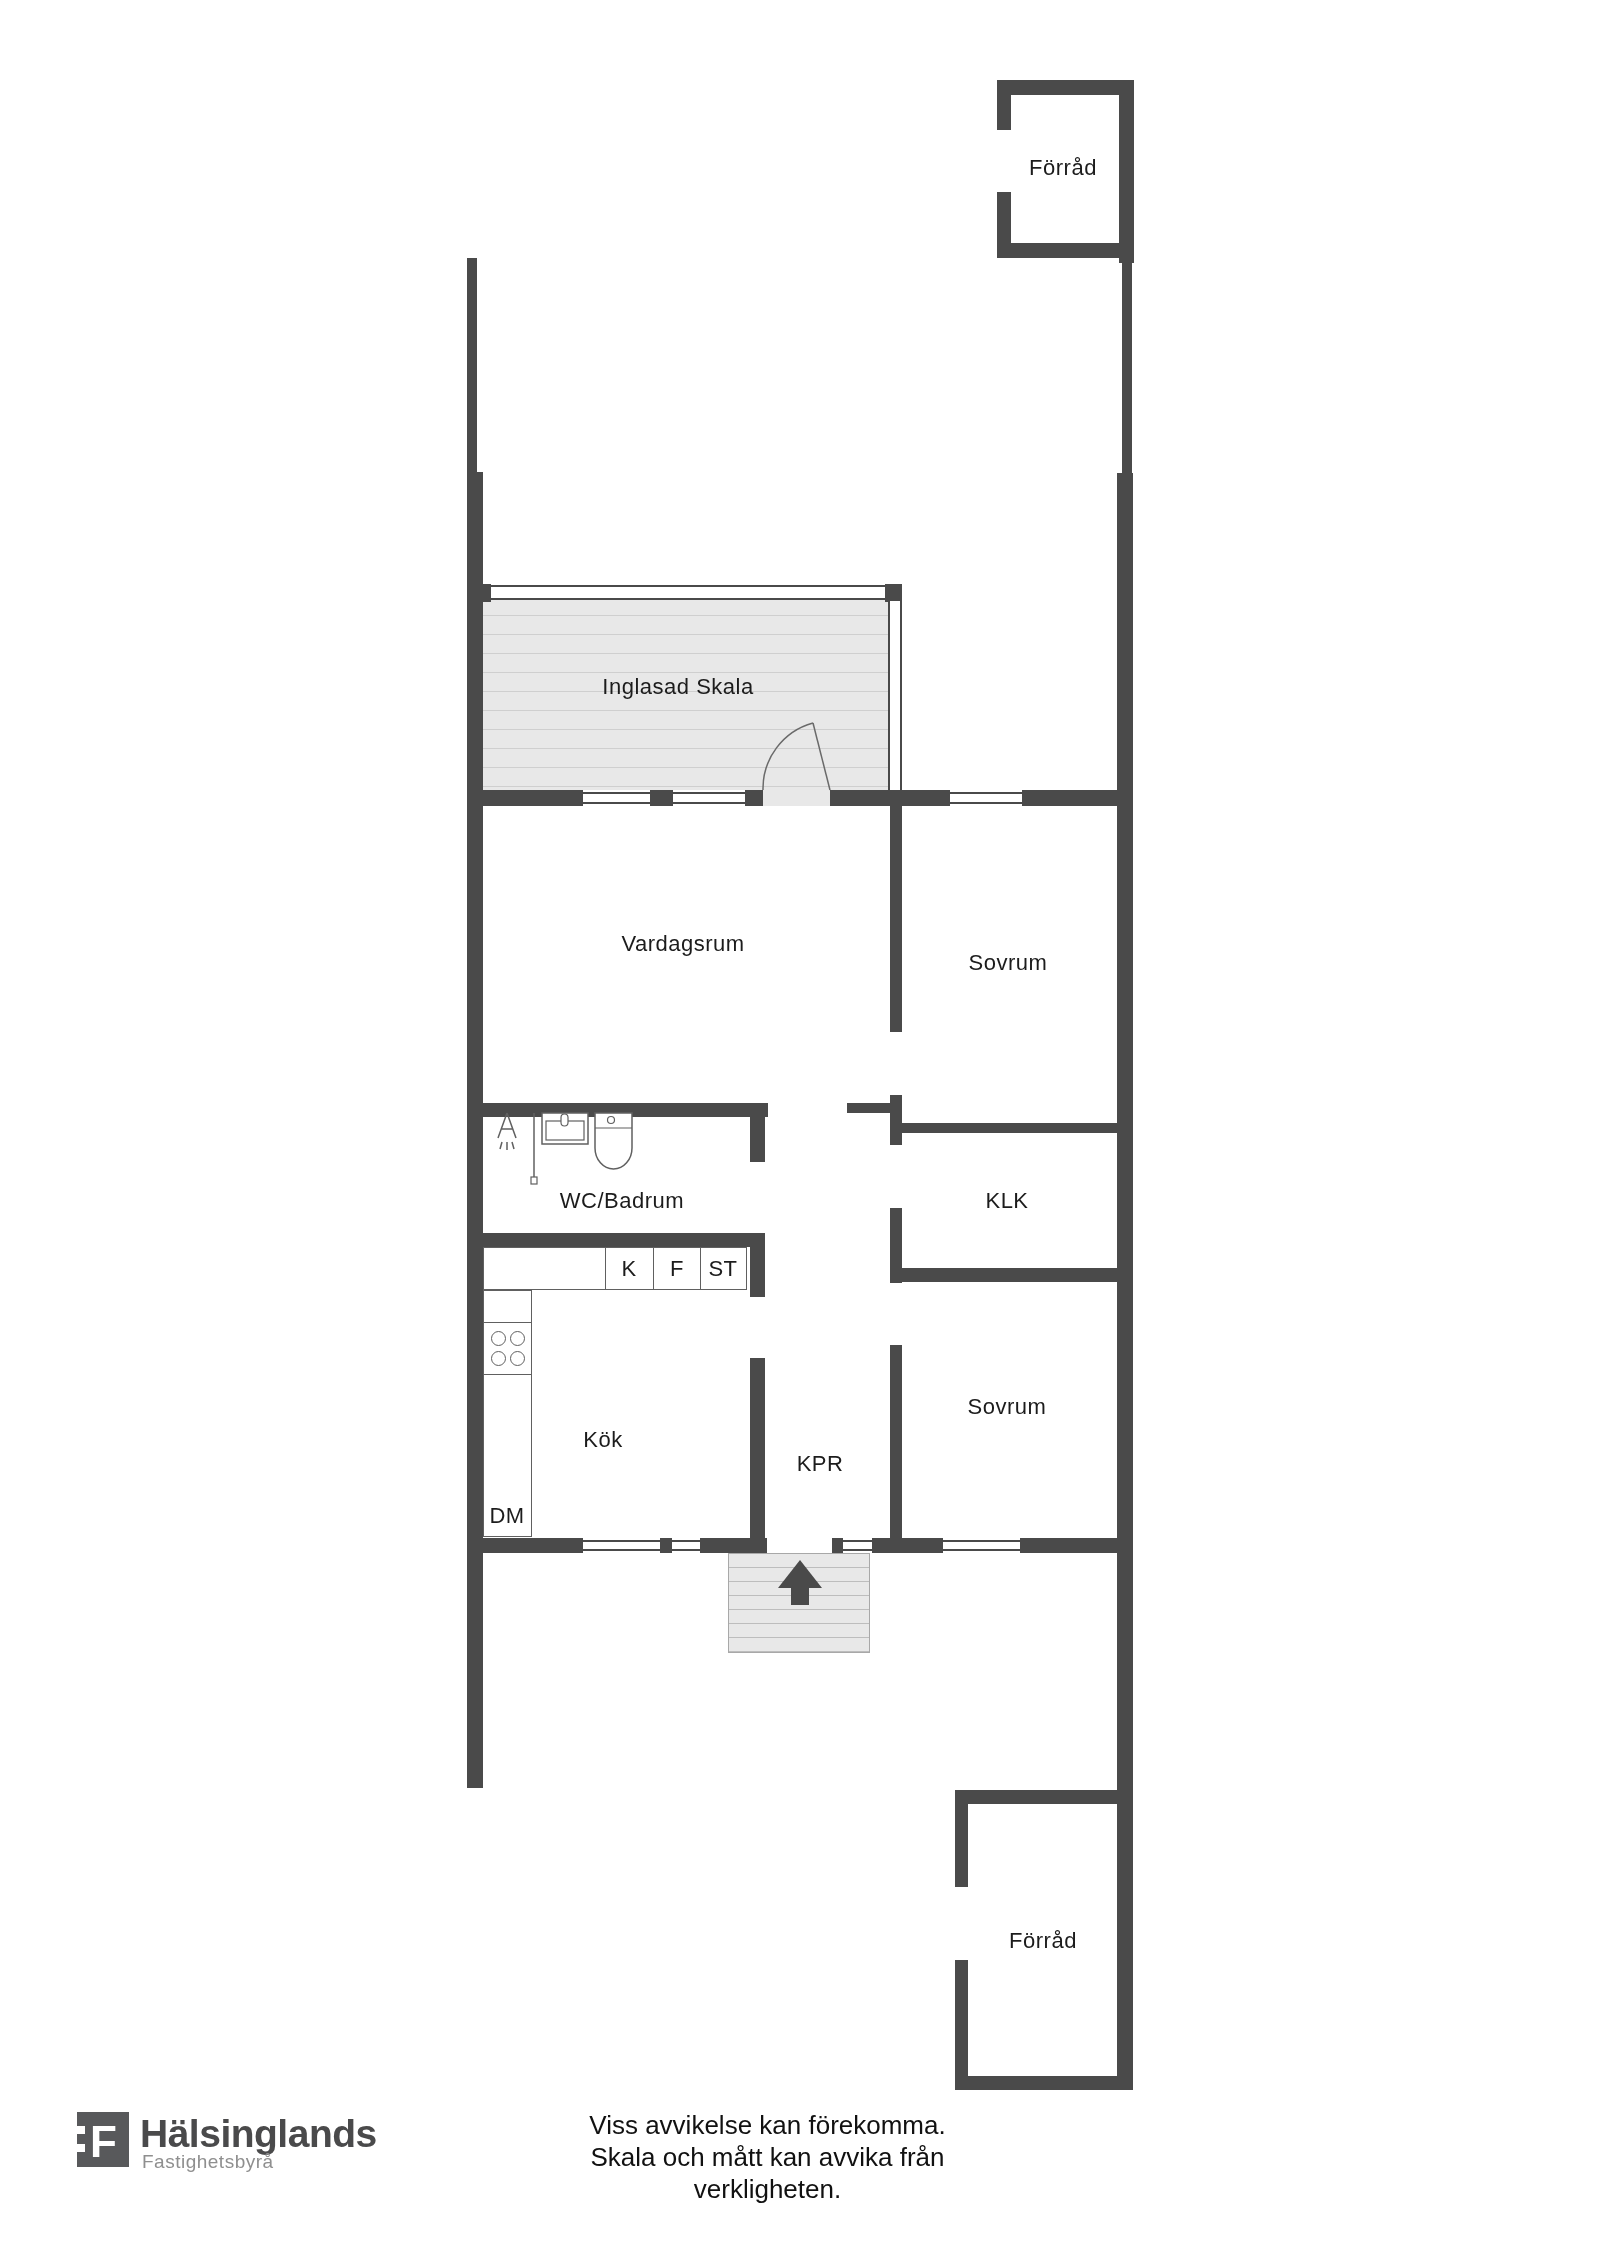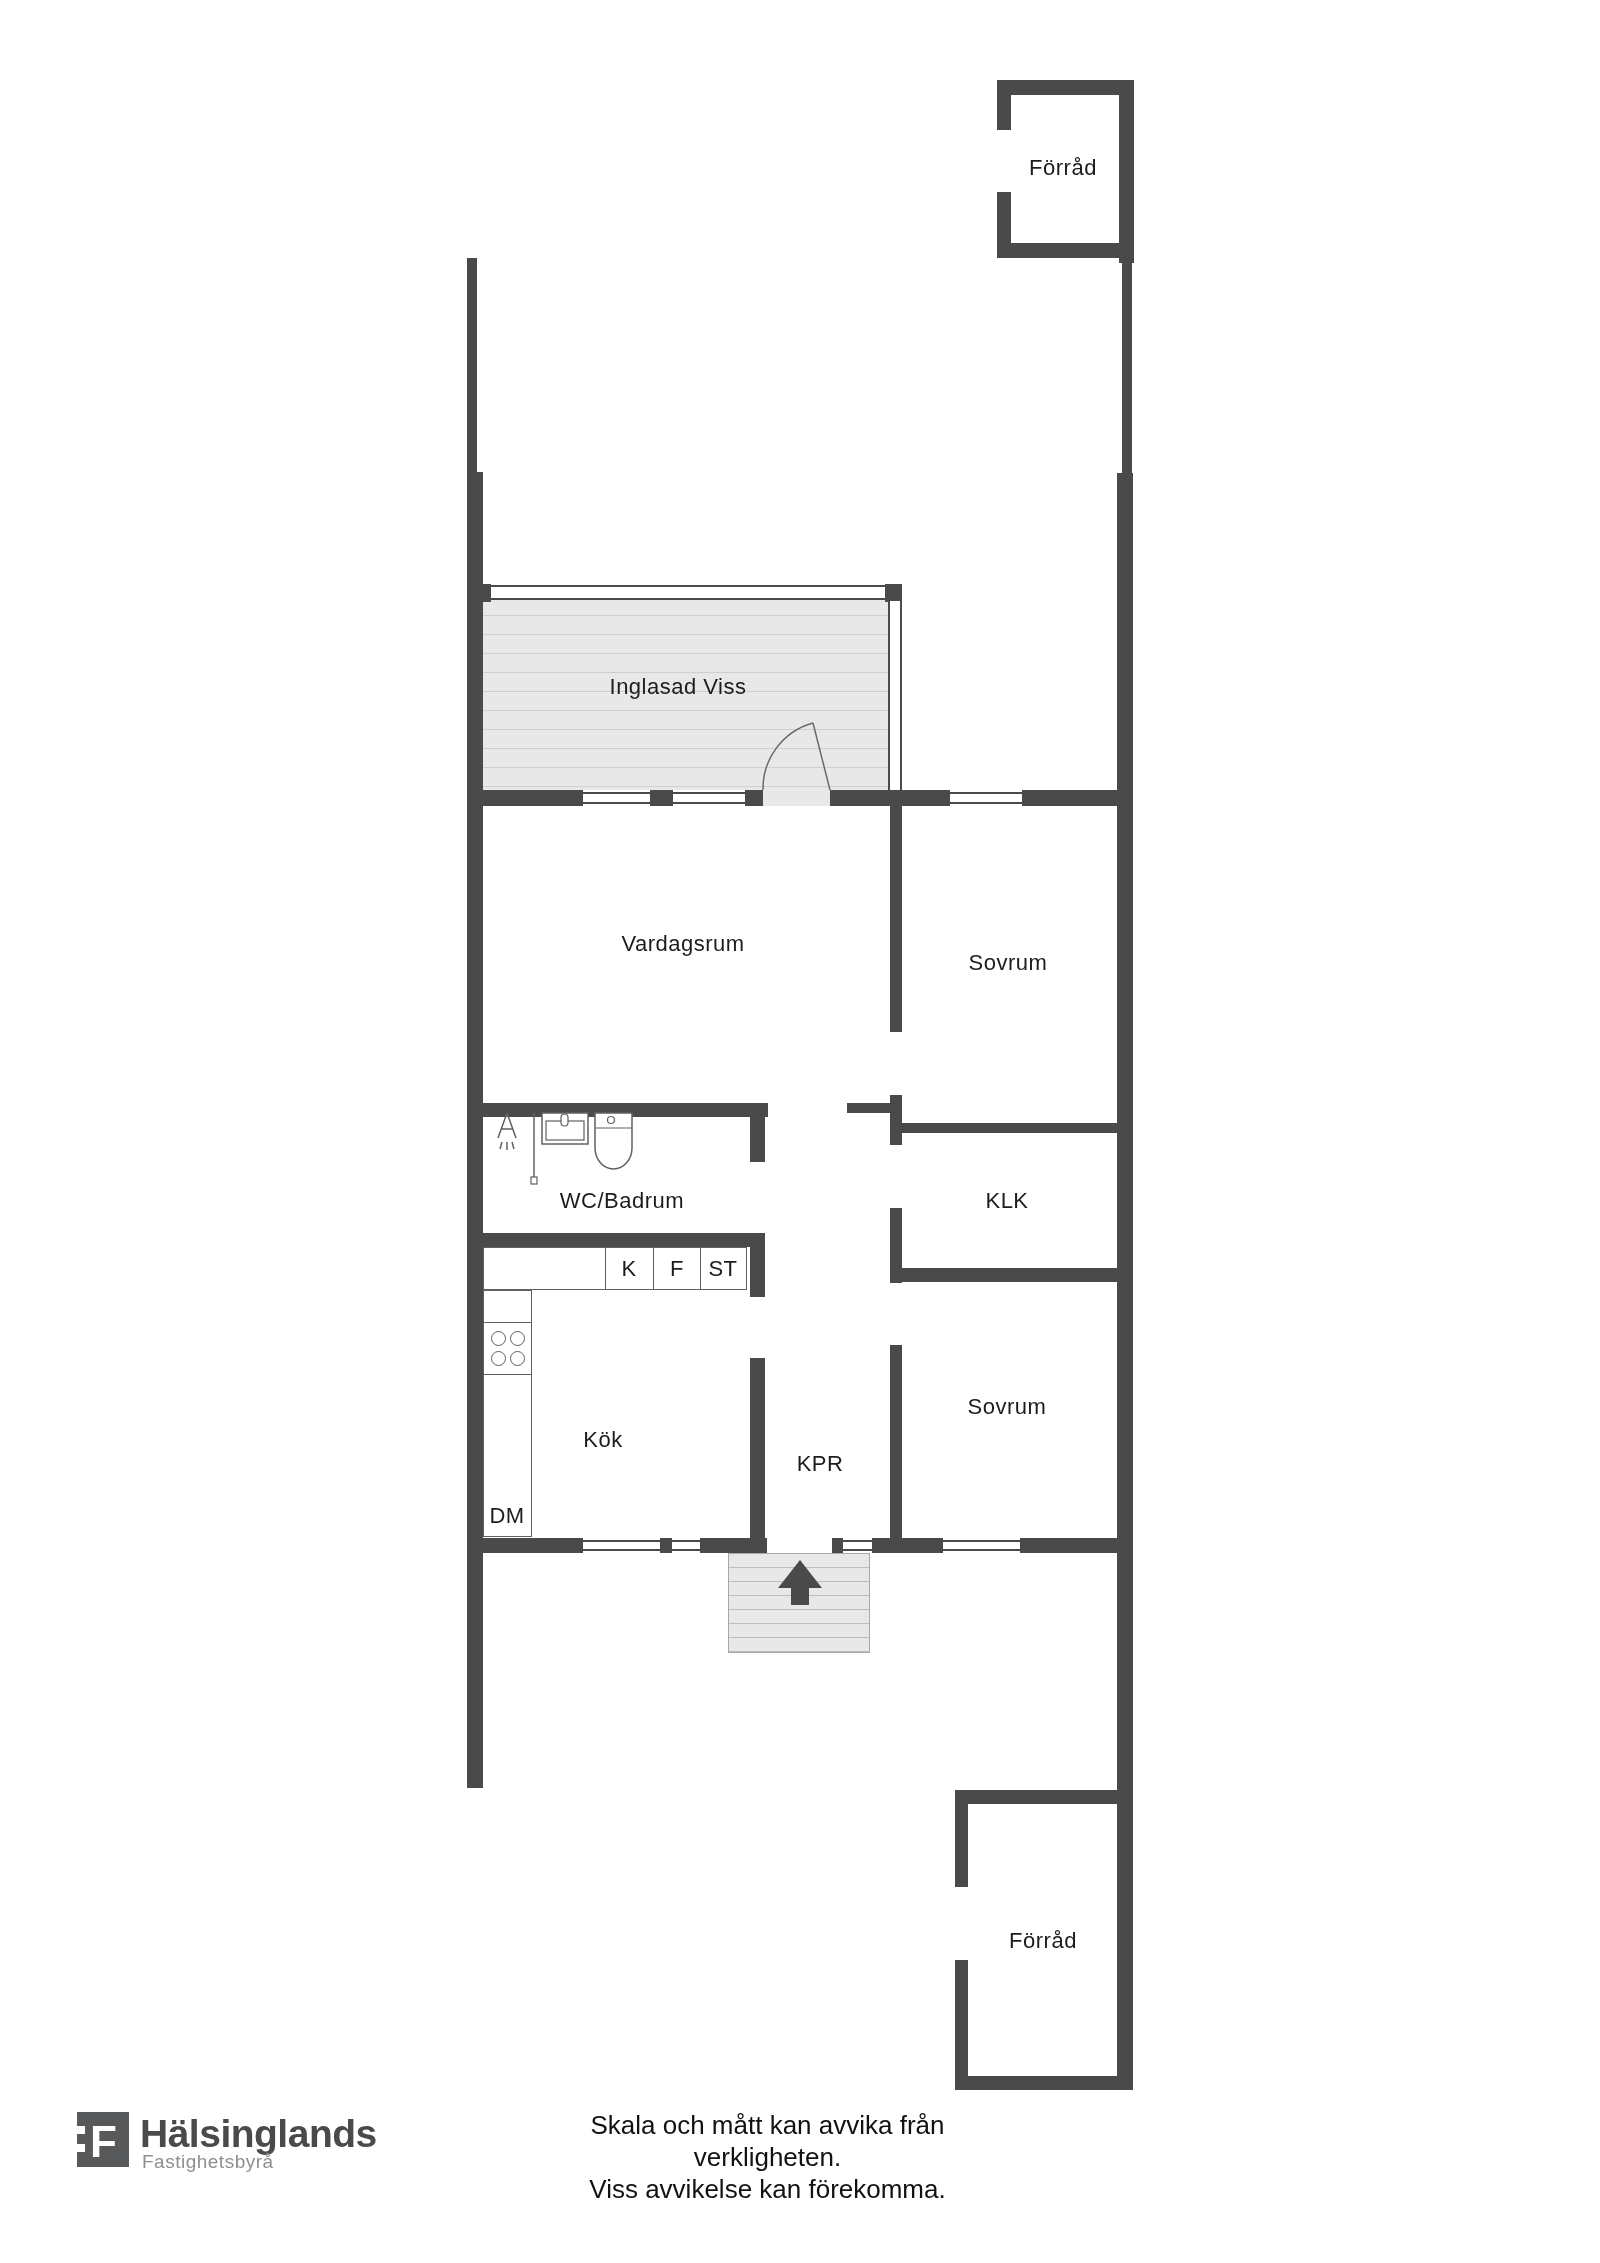--- a/index.html
+++ b/index.html
@@ -63,21 +63,21 @@
   <div class="w" style="left:1122px;top:262px;width:10px;height:212px;"></div>
   <div class="w" style="left:1117px;top:473px;width:16px;height:1617px;"></div>
   <div class="w" style="left:467px;top:258px;width:10px;height:215px;"></div>
   <div class="w" style="left:467px;top:472px;width:16px;height:1316px;"></div>
 
   <div class="floor striped" style="left:483px;top:597px;width:419px;height:193px;"></div>
   <div class="win-h" style="left:483px;top:585px;width:405px;height:15px;"></div>
   <div class="w" style="left:473px;top:584px;width:18px;height:18px;"></div>
   <div class="w" style="left:885px;top:584px;width:17px;height:18px;"></div>
   <div class="win-v" style="left:888px;top:601px;width:14px;height:190px;"></div>
-  <div class="lbl" style="left:678px;top:687px;">Inglasad Viss</div>
+  <div class="lbl" style="left:678px;top:687px;">Inglasad Skala</div>
 
   <div class="w" style="left:467px;top:790px;width:116px;height:16px;"></div>
   <div class="win-h" style="left:583px;top:792px;width:77px;height:12px;"></div>
   <div class="w" style="left:650px;top:790px;width:23px;height:16px;"></div>
   <div class="win-h" style="left:673px;top:792px;width:72px;height:12px;"></div>
   <div class="w" style="left:745px;top:790px;width:18px;height:16px;"></div>
   <div class="floor" style="left:763px;top:790px;width:67px;height:16px;"></div>
   <div class="w" style="left:830px;top:790px;width:120px;height:16px;"></div>
   <div class="win-h" style="left:950px;top:792px;width:72px;height:12px;"></div>
   <div class="w" style="left:1022px;top:790px;width:111px;height:16px;"></div>
@@ -166,17 +166,17 @@
   <div class="lbl" style="left:1043px;top:1941px;">Förråd</div>
 
   <div class="logo-box" style="left:77px;top:2112px;width:52px;height:55px;"></div>
   <div class="logo-f" style="left:90px;top:2117px;">F</div>
   <div class="logo-notch" style="left:77px;top:2126px;width:8px;height:8px;"></div>
   <div class="logo-notch" style="left:77px;top:2144px;width:8px;height:8px;"></div>
   <div class="brand" style="left:140px;top:2112px;">Hälsinglands</div>
   <div class="brand-sub" style="left:142px;top:2151px;">Fastighetsbyrå</div>
 
   <div class="disclaimer">
+    <div>Viss avvikelse kan förekomma.</div>
     <div>Skala och mått kan avvika från verkligheten.</div>
-    <div>Viss avvikelse kan förekomma.</div>
   </div>
 
 </div>
 
 </body></html>

